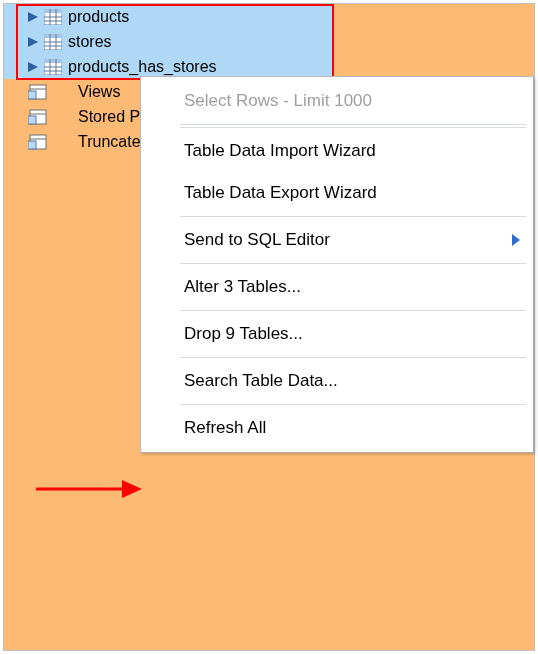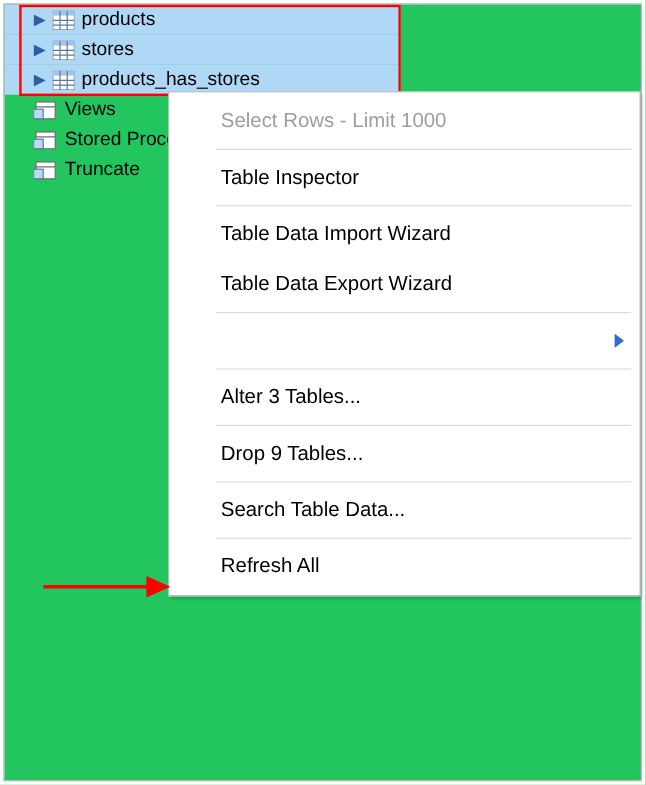--- a/index.html
+++ b/index.html
@@ -14,21 +14,21 @@
     overflow: hidden;
     color: #000;
   }
   .frame {
     position: absolute;
     left: 3px;
     top: 3px;
     width: 532px;
     height: 648px;
     border: 1px solid #bfbfbf;
-    background: #22c55e;
+    background: #fdba74;
   }
   
   .tree {
     position: absolute;
     left: 0;
     top: 0;
     width: 330px;
   }
   .tree-row {
     display: flex;
@@ -41,21 +41,21 @@
   .tree-row.selected {
     background: #aed8f6;
   }
   .tree-row .label {
     font-size: 16px;
   }
   .tri-icon svg { display:block; }
   .table-icon svg { display:block; }
   .obj-icon svg { display:block; }
   .obj-row { padding-left: 24px; }
-  .obj-row .label { font-size: 16px; }
+  .obj-row .label { font-size: 16px; margin-left: 24px; }
   
   .red-rect {
     position: absolute;
     left: 12px;
     top: 0px;
     width: 318px;
     height: 76px;
     border: 2px solid #ff0000;
     pointer-events: none;
   }
@@ -206,32 +206,30 @@
   </div>
 
   <div class="red-rect"></div>
 
   <div class="menu">
     <div class="menu-inner">
       <div class="menu-item disabled">
         <span>Select Rows - Limit 1000</span>
       </div>
       <div class="menu-sep"></div>
-      <div class="menu-item">
-        <span>Table Inspector</span>
-      </div>
       <div class="menu-sep"></div>
       <div class="menu-item">
         <span>Table Data Import Wizard</span>
       </div>
       <div class="menu-item">
         <span>Table Data Export Wizard</span>
       </div>
       <div class="menu-sep"></div>
       <div class="menu-item">
+        <span>Send to SQL Editor</span>
         <span class="submenu-arrow">
           <svg width="8" height="12">
               <polygon points="0,0 8,6 0,12" fill="#2c6ecf"></polygon>
             </svg>
         </span>
       </div>
       <div class="menu-sep"></div>
       <div class="menu-item">
         <span>Alter 3 Tables...</span>
       </div>

